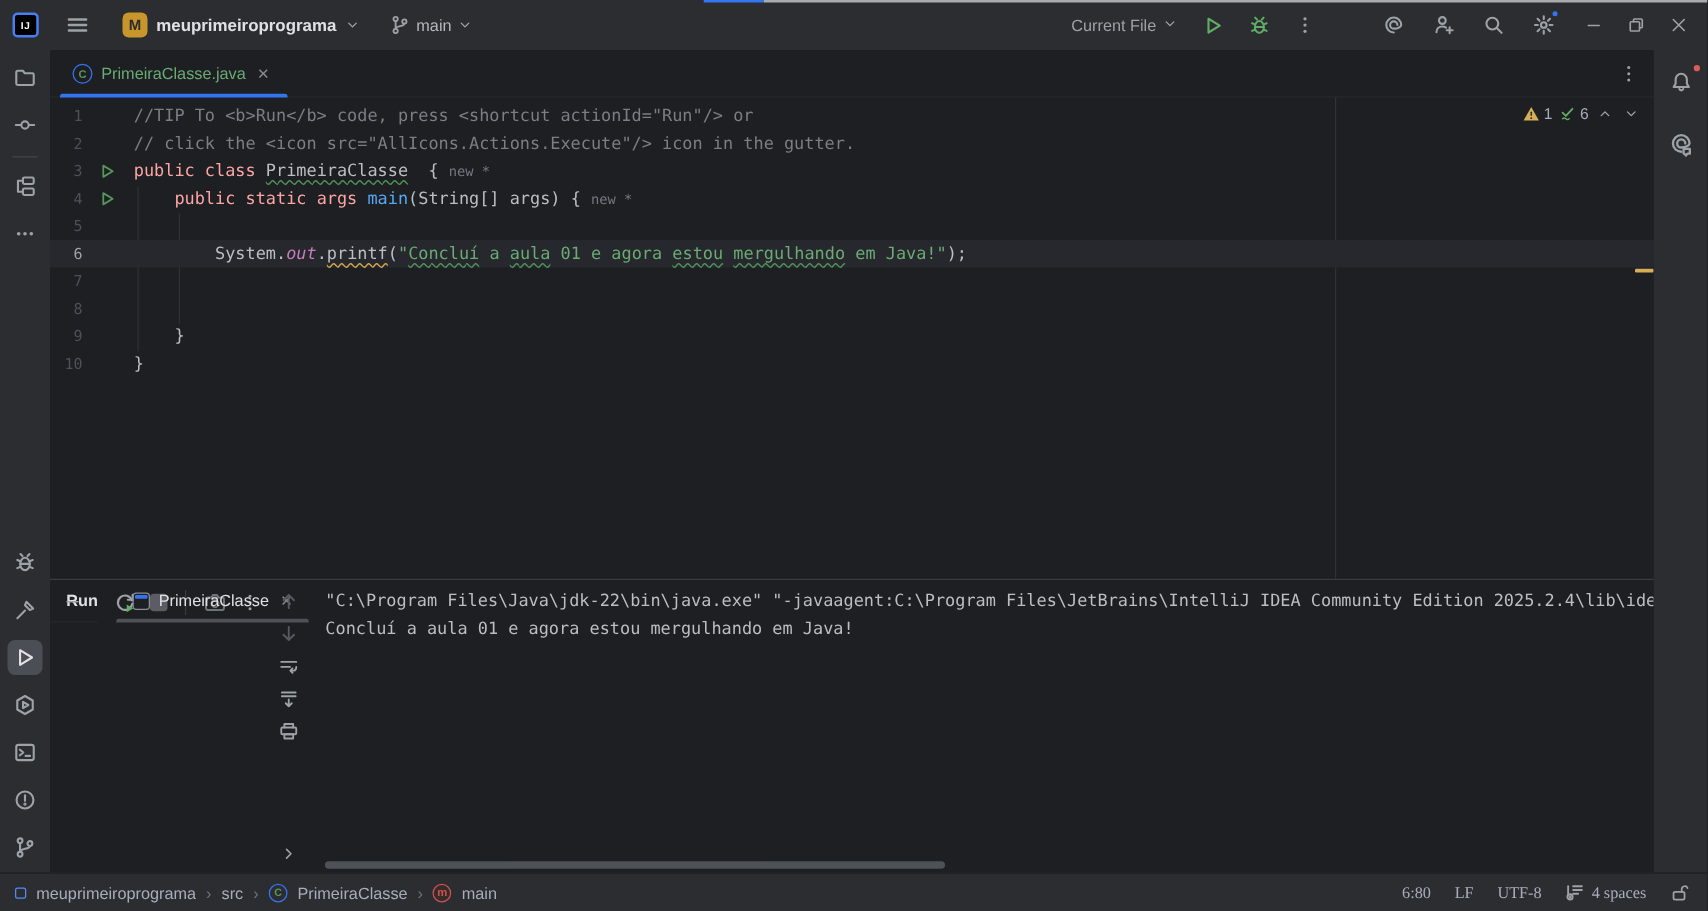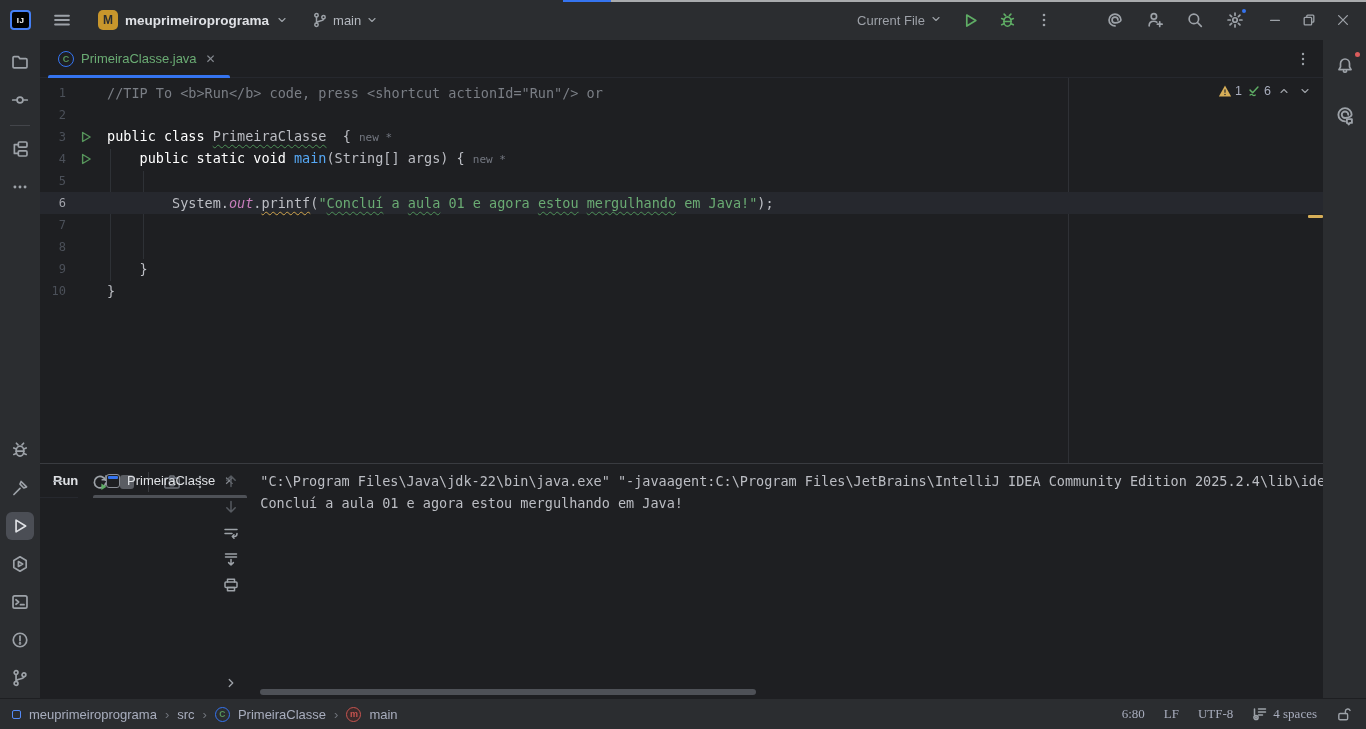--- a/index.html
+++ b/index.html
@@ -62,21 +62,21 @@
   .ig2 { left:103px; top:93px; height:88px; }
   .code { position:absolute; top:4px; left:0; right:0; font-family:"DejaVu Sans Mono", monospace; font-size:13.5px; }
   .eline { display:flex; height:22px; line-height:22px; align-items:center; }
   .eline.current { background:#26282e; }
   .lnum { width:26px; text-align:right; color:#4b5059; font-size:12px; flex:none; }
   .eline.current .lnum { color:#a1a3ab; }
   .lrun { width:24px; margin-left:8px; flex:none; display:flex; align-items:center; justify-content:center; }
   .lcode { white-space:pre; padding-left:9px; color:#bcbec4; }
   .pln { color:#bcbec4; }
   .cmt { color:#7a7e85; }
-  .kw  { color:#ffffff; }
+  .kw  { color:#fca5a5; }
   .mth { color:#56a8f5; }
   .fld { color:#c77dbb; font-style:italic; }
   .str { color:#6aab73; }
   .inlay { color:#737780; font-size:11px; }
   .u-typo { text-decoration:underline wavy #4d9157; text-decoration-thickness:1px; text-underline-offset:3px; }
   .u-warn { text-decoration:underline wavy #d0a54c; text-decoration-thickness:1px; text-underline-offset:3px; }
 
   .inspections { position:absolute; top:6px; right:10px; display:flex; align-items:center; gap:5px; color:#a8adbd; font-size:12.5px; }
   .insp-item { display:flex; align-items:center; gap:3px; cursor:pointer; }
   .insp-nav { cursor:pointer; padding:1px 2px; }
@@ -335,38 +335,39 @@
     <div class="iguide ig2"></div>
     <div class="code" id="code-lines">
         <div class="eline">
           <div class="lnum">1</div>
           <div class="lrun"></div>
           <div class="lcode"><span class="cmt">//TIP To &lt;b&gt;Run&lt;/b&gt; code, press &lt;shortcut actionId="Run"/&gt; or</span></div>
         </div>
         <div class="eline">
           <div class="lnum">2</div>
           <div class="lrun"></div>
+          <div class="lcode"><span class="cmt">// click the &lt;icon src="AllIcons.Actions.Execute"/&gt; icon in the gutter.</span></div>
         </div>
         <div class="eline">
           <div class="lnum">3</div>
           <div class="lrun">
             <svg width="12" height="12" viewBox="0 0 16 16">
               <path d="M3.5 2l10 6-10 6z" fill="none" stroke="#57965c" stroke-width="1.9" stroke-linejoin="round"></path>
             </svg>
           </div>
           <div class="lcode"><span class="kw">public class </span><span class="pln u-typo">PrimeiraClasse</span><span class="pln">  { </span><span class="inlay">new *</span></div>
         </div>
         <div class="eline">
           <div class="lnum">4</div>
           <div class="lrun">
             <svg width="12" height="12" viewBox="0 0 16 16">
               <path d="M3.5 2l10 6-10 6z" fill="none" stroke="#57965c" stroke-width="1.9" stroke-linejoin="round"></path>
             </svg>
           </div>
-          <div class="lcode"><span class="pln">    </span><span class="kw">public static void </span><span class="mth">main</span><span class="pln">(String[] args) { </span><span class="inlay">new *</span></div>
+          <div class="lcode"><span class="pln">    </span><span class="kw">public static args </span><span class="mth">main</span><span class="pln">(String[] args) { </span><span class="inlay">new *</span></div>
         </div>
         <div class="eline">
           <div class="lnum">5</div>
           <div class="lrun"></div>
           <div class="lcode"></div>
         </div>
         <div class="eline current">
           <div class="lnum">6</div>
           <div class="lrun"></div>
           <div class="lcode"><span class="pln">        System.</span><span class="fld">out</span><span class="pln">.</span><span class="pln u-warn">printf</span><span class="pln">(</span><span class="str">"</span><span class="str u-typo">Concluí</span><span class="str"> a </span><span class="str u-typo">aula</span><span class="str"> 01 e agora </span><span class="str u-typo">estou</span><span class="str"> </span><span class="str u-typo">mergulhando</span><span class="str"> em Java!"</span><span class="pln">);</span></div>

